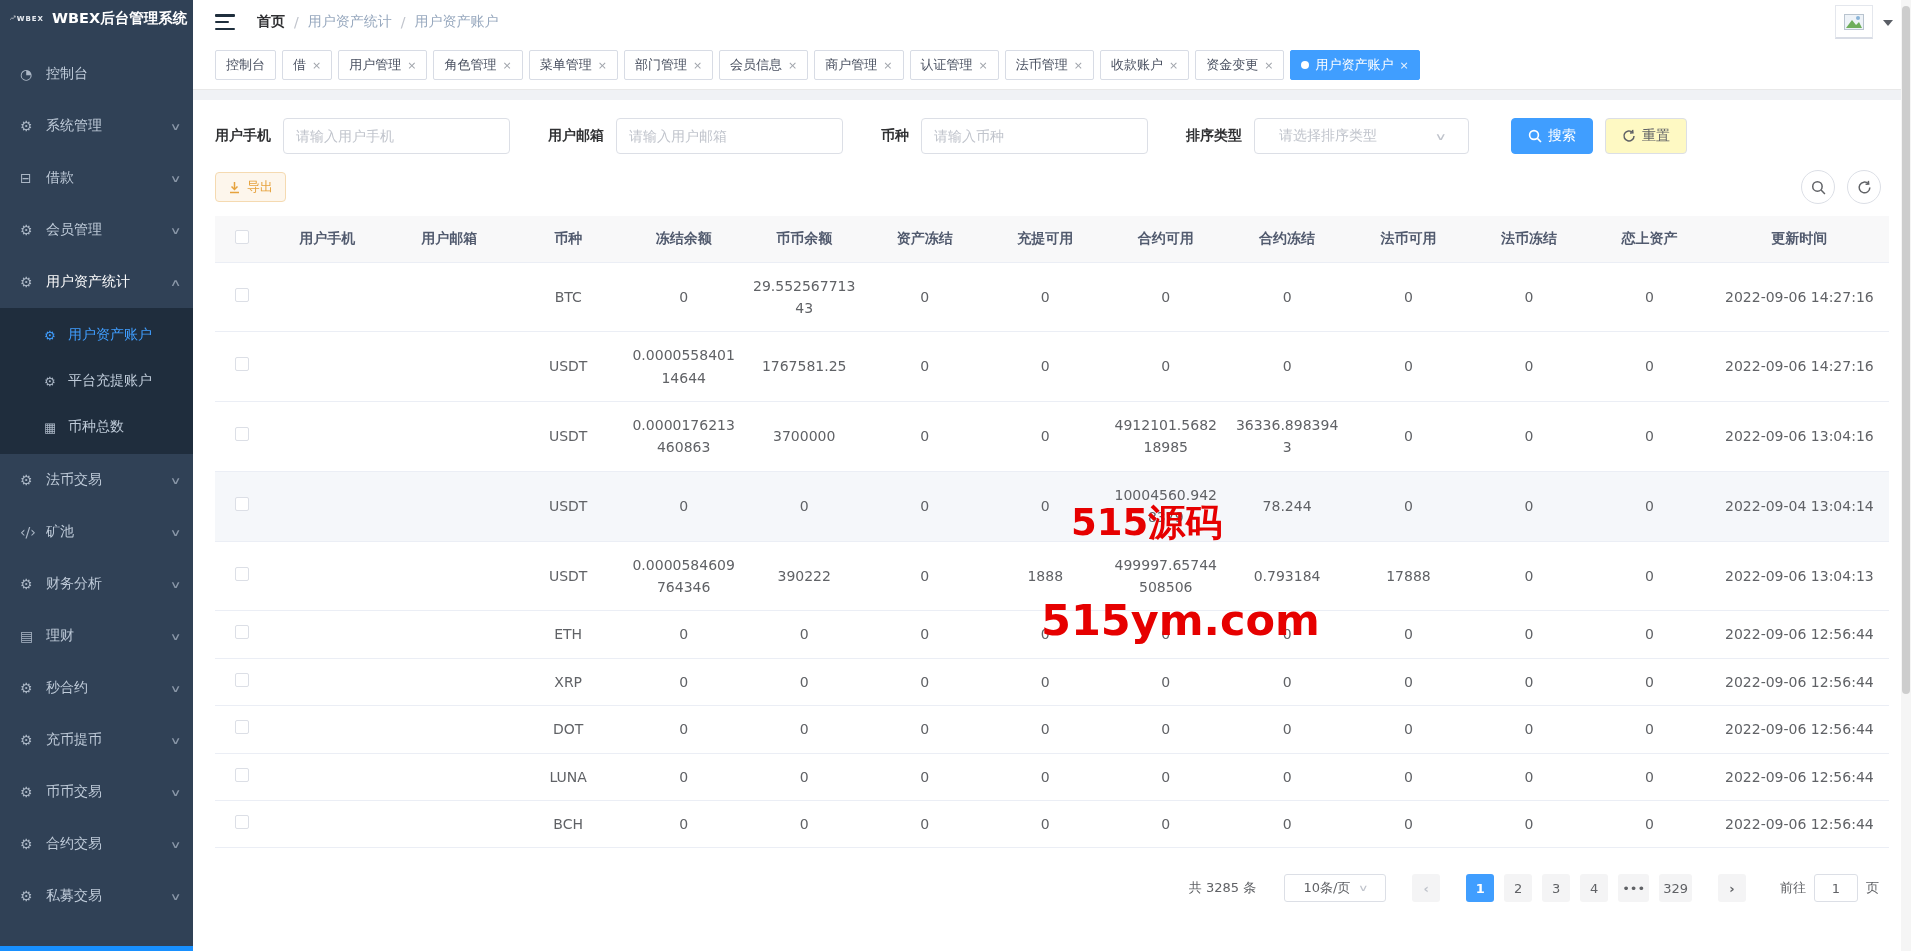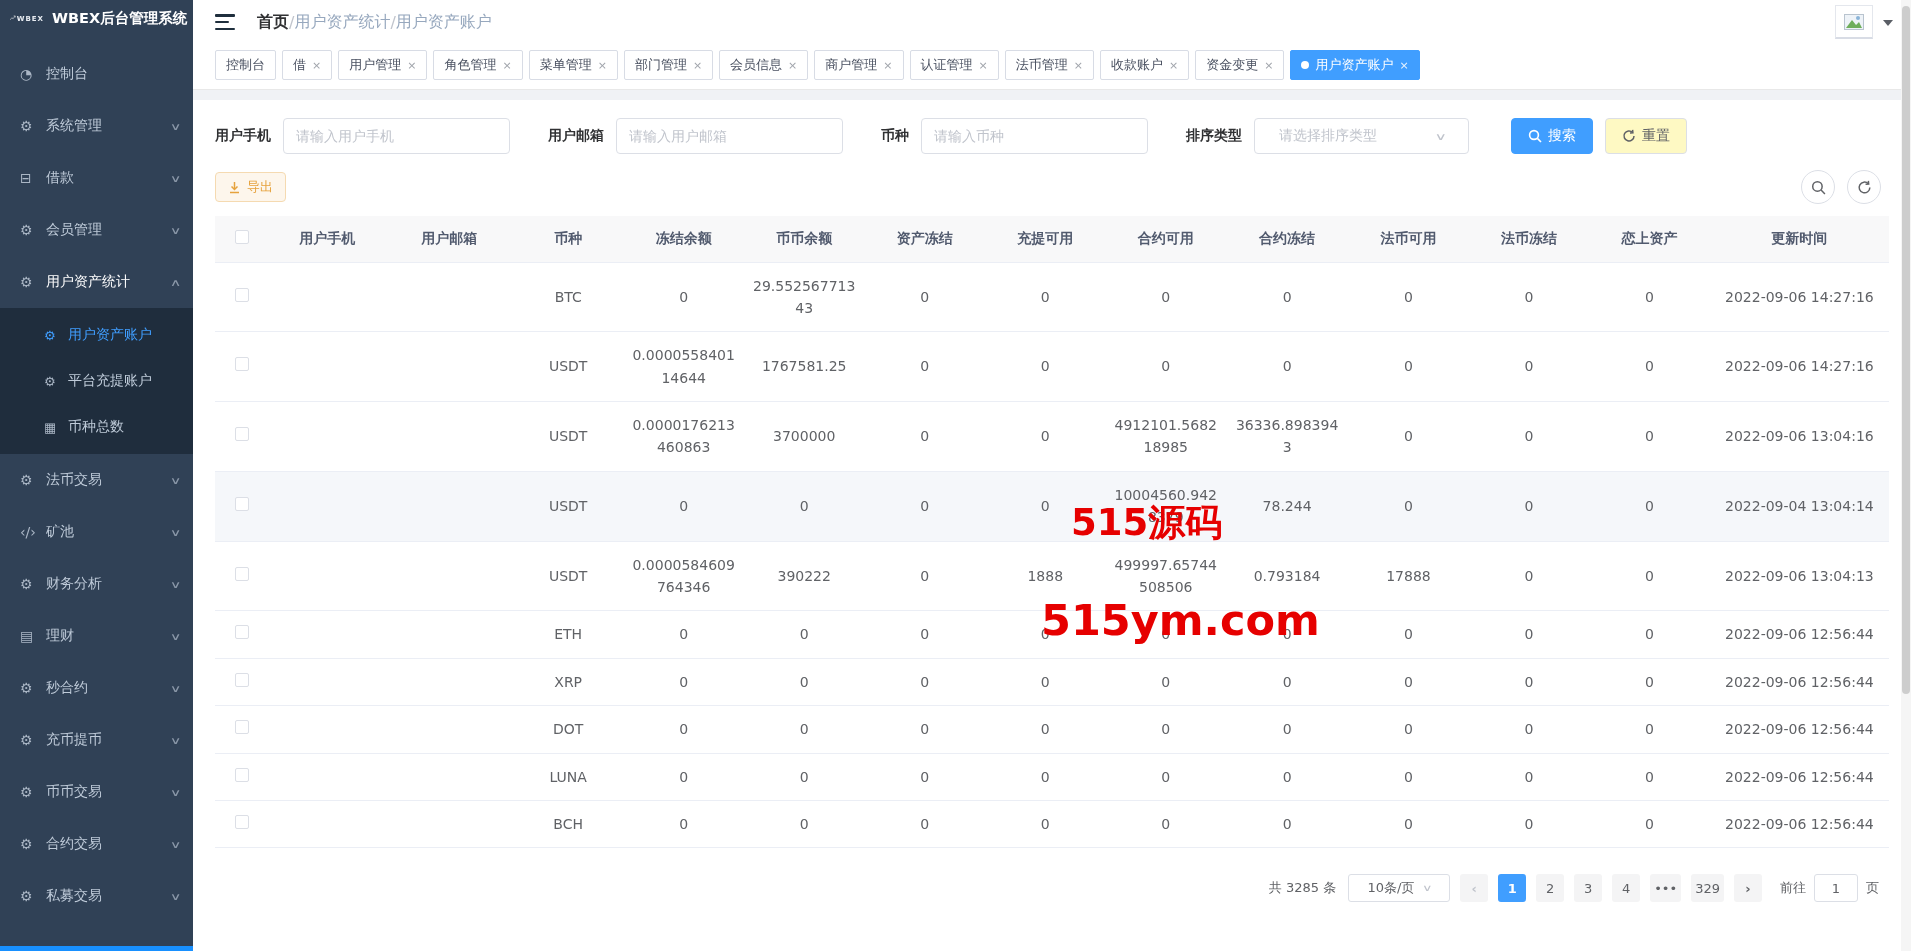--- a/index.html
+++ b/index.html
@@ -26,21 +26,21 @@
   .submenu-item.active .mi-icon { color:#409eff; }
   .sidebar-bottom-bar { position:absolute; left:0; bottom:0; width:193px; height:5px; background:#1890ff; }
 
   
   .main { flex:1; display:flex; flex-direction:column; height:951px; background:#f0f2f5; min-width:0; }
   .top-card { background:#fff; border-bottom:1px solid #e8e8e8; }
   .navbar { display:flex; align-items:center; height:44px; padding:0 18px 0 22px; }
   .hamburger { width:20px; height:16px; display:flex; flex-direction:column; justify-content:space-between; cursor:pointer; }
   .hamburger i { display:block; height:2.5px; background:#1f2f3d; border-radius:1px; }
   .hamburger i:nth-child(2){ width:70%; }
-  .breadcrumb { display:flex; align-items:center; margin-left:22px; font-size:16px; }
+  .breadcrumb { display:flex; align-items:center; gap:9px; margin-left:22px; font-size:14px; }
   .breadcrumb .bc-item { color:#303133; font-weight:bold; }
   .breadcrumb .bc-item.muted { color:#97a8be; font-weight:normal; }
   .breadcrumb .bc-sep { color:#c0c4cc; }
   .nav-right { margin-left:auto; display:flex; align-items:center; gap:10px; }
   .avatar-box { width:38px; height:34px; border:1px solid #e4e7ed; background:#fff; display:flex; align-items:center; justify-content:center; border-bottom:2px solid #d8dce5; }
   .caret-down { width:0; height:0; border-left:5px solid transparent; border-right:5px solid transparent; border-top:6px solid #5a5e66; margin-top:2px; cursor:pointer; }
 
   .tabs-row { display:flex; align-items:center; gap:6px; padding:6px 0 9px 22px; }
   .tag { display:inline-flex; align-items:center; height:30px; padding:0 10px; border:1px solid #d8dce5; background:#fff; color:#495060; font-size:13px; border-radius:2px; cursor:pointer; white-space:nowrap; gap:6px; }
   .tag .tag-close { font-size:11px; color:#a0a4ab; }
@@ -70,21 +70,21 @@
 
   
   .table-wrap { margin-top:12px; }
   table { width:100%; border-collapse:collapse; table-layout:fixed; }
   thead th { background:#f8f8f9; color:#515a6e; font-size:14px; font-weight:bold; height:46px; text-align:center; border-bottom:1px solid #ebeef5; padding:0 4px; }
   tbody td { color:#606266; font-size:14px; text-align:center; border-bottom:1px solid #ebeef5; padding:12px 6px; word-break:break-all; line-height:1.6; }
   tbody tr.hl { background:#f5f7fa; }
   .cb { width:14px; height:14px; border:1px solid #dcdfe6; border-radius:2px; background:#fff; display:inline-block; cursor:pointer; }
 
   
-  .pagination { display:flex; align-items:center; justify-content:flex-end; gap:10px; padding:26px 10px 0 0; font-size:13px; color:#606266; }
+  .pagination { display:flex; align-items:center; justify-content:flex-end; gap:26px; padding:26px 10px 0 0; font-size:13px; color:#606266; }
   .pg-total { margin-right:2px; }
   .pg-size { width:102px; height:28px; border:1px solid #dcdfe6; border-radius:3px; display:flex; align-items:center; justify-content:center; gap:10px; color:#606266; cursor:pointer; background:#fff; }
   .pg-size .sel-caret { color:#c0c4cc; font-size:9px; transform:scaleX(1.6); }
   .pg-btn { min-width:28px; height:28px; padding:0 4px; background:#f4f4f5; color:#606266; border-radius:3px; display:inline-flex; align-items:center; justify-content:center; font-size:13px; cursor:pointer; }
   .pg-btn.arrow { color:#c0c4cc; font-weight:bold; }
   .pg-btn.arrow.next { color:#606266; }
   .pg-btn.current { background:#409eff; color:#fff; font-weight:bold; }
   .pg-goto { display:flex; align-items:center; gap:8px; margin-left:8px; }
   .pg-goto input { width:44px; height:28px; border:1px solid #dcdfe6; border-radius:3px; text-align:center; font-size:13px; color:#606266; font-family:inherit; }
 

